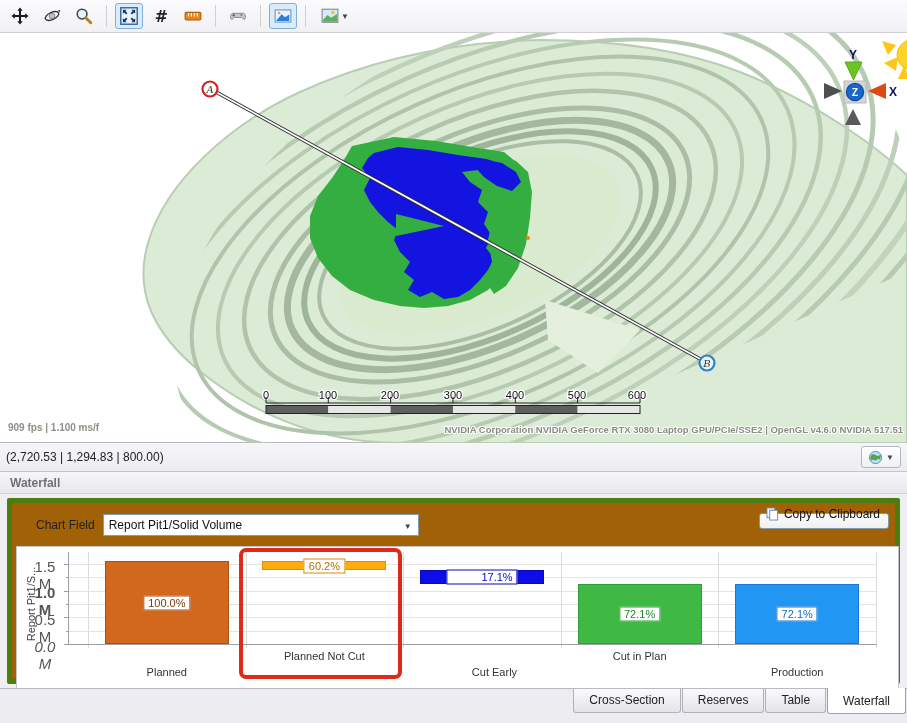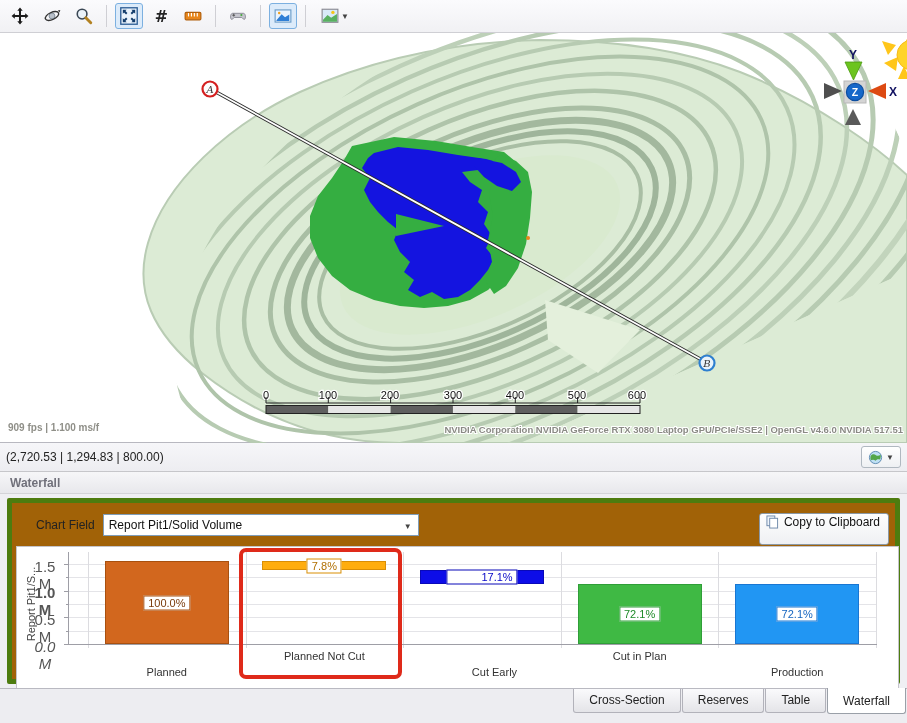--- a/index.html
+++ b/index.html
@@ -41,21 +41,21 @@
     background:#efeff3; }
   .groupbox { position:absolute; left:7px; top:4px; width:893px; height:186px;
     background:#a16207; border:5px solid #4d7c0f; border-radius:2px; }
   .field-row { position:absolute; left:0; top:10px; width:100%; height:24px;
     display:flex; align-items:center; }
   .field-label { font-size:12px; color:#222; margin-left:24px; margin-right:8px; }
   .combo { width:316px; height:22px; border:1px solid #7f9db9; background:#fff;
     display:flex; align-items:center; font-size:12px; color:#111; padding-left:5px;
     cursor:pointer; position:relative; }
   .combo .caret { position:absolute; right:6px; top:7px; }
-  .copy-btn { position:absolute; right:6px; top:0; height:32px; padding:0 8px 14px 6px;
+  .copy-btn { position:absolute; right:6px; top:0; height:16px; padding:0 8px 14px 6px;
     border:1px solid #8a98a6; border-radius:3px; background:linear-gradient(#fefefe,#eff0f3);
     display:flex; align-items:center; gap:5px; font-size:12px; color:#111; cursor:pointer;margin-left:8px; }
 
   .chartbox { position:absolute; left:4px; top:43px; width:883px; height:147px;
     border:1px solid #c4c4ca; background:#fff; overflow:hidden; }
   .plot { position:absolute; left:0; top:0; width:100%; height:100%; }
   .y-title { position:absolute; left:14px; top:57px; transform:translate(-50%,-50%) rotate(-90deg);
     white-space:nowrap; font-size:11px; color:#444; }
   .gl-h { position:absolute; height:1px; background:#e4e4e8; }
   .gl-v { position:absolute; width:1px; background:#dcdce0; }
@@ -328,21 +328,21 @@
             <div class="tickmark" style="left: 47px; top: 43.67px; width: 4px; height: 1px;"></div>
             <div class="ytick-label" style="left: 10px; top: 11.005px;">1.5 M</div>
             <div class="tickmark" style="left: 47px; top: 17.005px; width: 4px; height: 1px;"></div>
             <div class="tickmark" style="left: 49px; top: 83.6675px; width: 2px; height: 1px;"></div>
             <div class="tickmark" style="left: 49px; top: 57.0025px; width: 2px; height: 1px;"></div>
             <div class="tickmark" style="left: 49px; top: 30.3375px; width: 2px; height: 1px;"></div>
             <div class="bar" style="left: 87.8px; top: 14.2318px; width: 124px; height: 82.7682px; background: rgb(210, 103, 30); border: 1px solid rgb(168, 80, 15);"></div>
             <div class="bar-label" style="left: 149.8px; top: 55.6159px; border-color: rgb(168, 80, 15); color: rgb(122, 59, 11);">100.0%</div>
             <div class="cat-label" style="left: 71px; top: 119px; width: 157.6px;">Planned</div>
             <div class="bar" style="left: 245.4px; top: 14.2318px; width: 124px; height: 8.85278px; background: rgb(255, 173, 13); border: 1px solid rgb(217, 142, 5);"></div>
-            <div class="bar-label" style="left: 307.4px; top: 18.6582px; border-color: rgb(217, 142, 5); color: rgb(176, 111, 0);">7.8%</div>
+            <div class="bar-label" style="left: 307.4px; top: 18.6582px; border-color: rgb(217, 142, 5); color: rgb(176, 111, 0);">60.2%</div>
             <div class="cat-label" style="left: 228.6px; top: 103px; width: 157.6px;">Planned Not Cut</div>
             <div class="bar" style="left: 403px; top: 23.0846px; width: 124px; height: 14.1324px; background: rgb(13, 13, 232); border: 1px solid rgb(9, 9, 184);"></div>
             <div class="bar-label" style="left: 465px; top: 30.1508px; border-color: rgb(9, 9, 184); color: rgb(9, 9, 200); padding-left: 34px;">17.1%</div>
             <div class="cat-label" style="left: 386.2px; top: 119px; width: 157.6px; padding-left: 25px;">Cut Early</div>
             <div class="bar" style="left: 560.6px; top: 37.3237px; width: 124px; height: 59.6763px; background: rgb(63, 185, 68); border: 1px solid rgb(47, 158, 56);"></div>
             <div class="bar-label" style="left: 622.6px; top: 67.1619px; border-color: rgb(47, 158, 56); color: rgb(30, 138, 40);">72.1%</div>
             <div class="cat-label" style="left: 543.8px; top: 103px; width: 157.6px;">Cut in Plan</div>
             <div class="bar" style="left: 718.2px; top: 37.3237px; width: 124px; height: 59.6763px; background: rgb(33, 150, 243); border: 1px solid rgb(25, 118, 210);"></div>
             <div class="bar-label" style="left: 780.2px; top: 67.1619px; border-color: rgb(25, 118, 210); color: rgb(21, 101, 192);">72.1%</div>
             <div class="cat-label" style="left: 701.4px; top: 119px; width: 157.6px;">Production</div>

